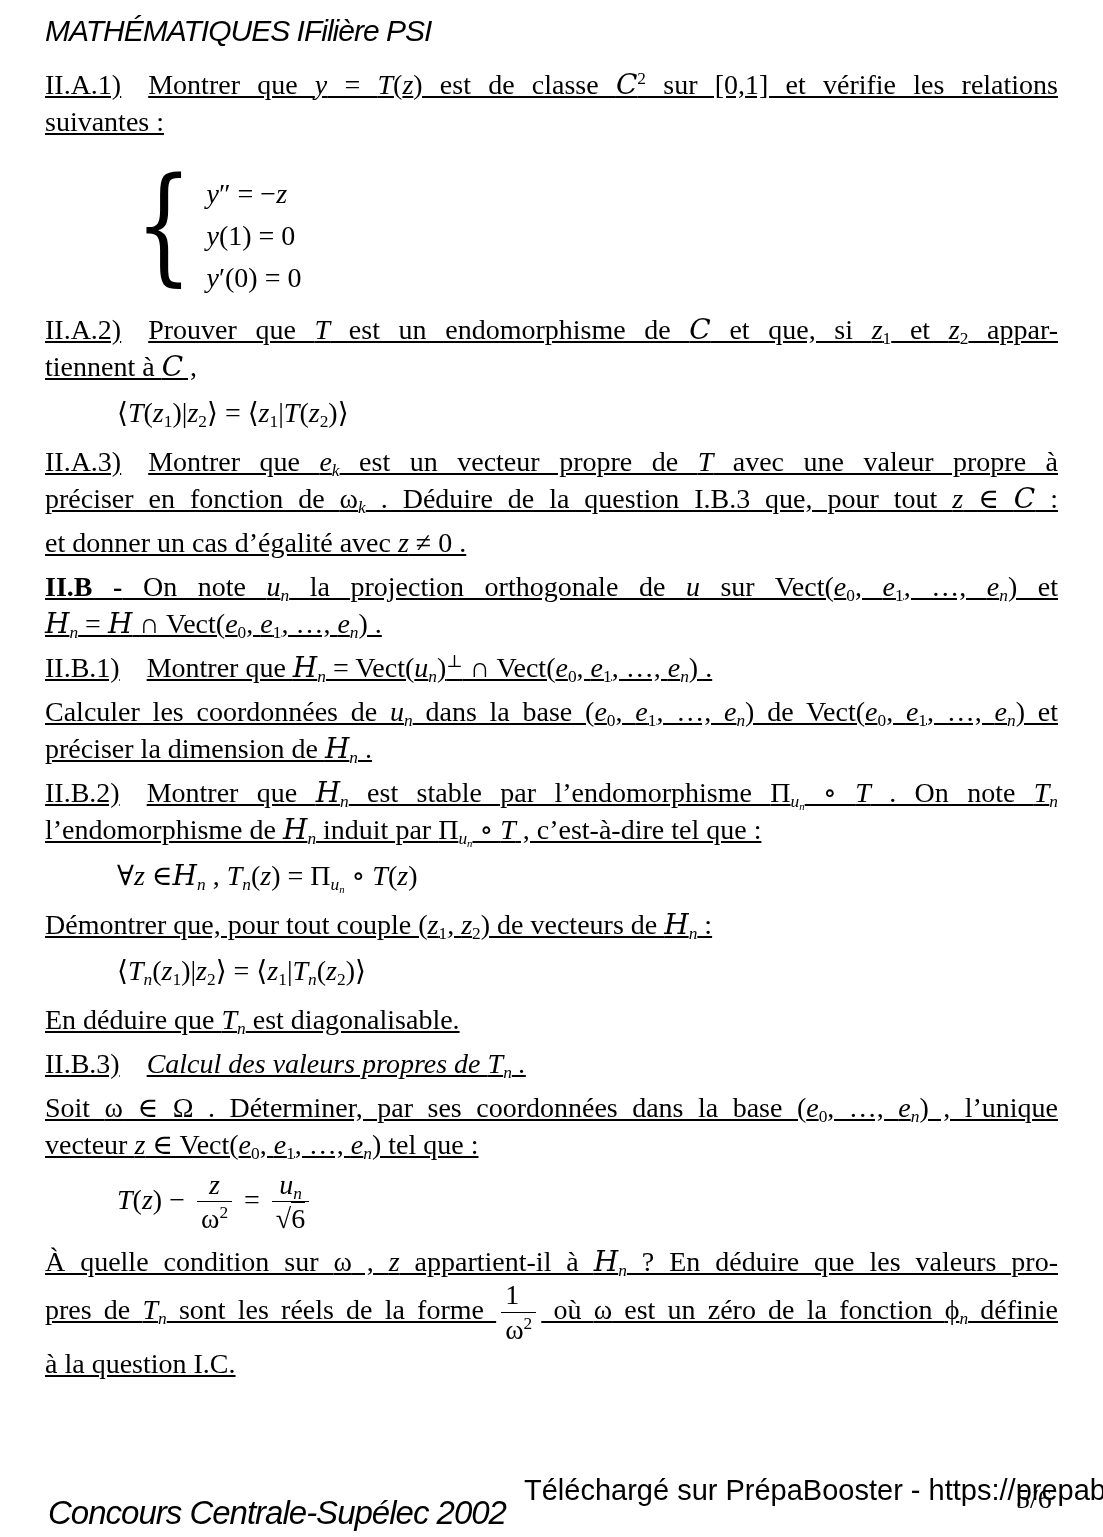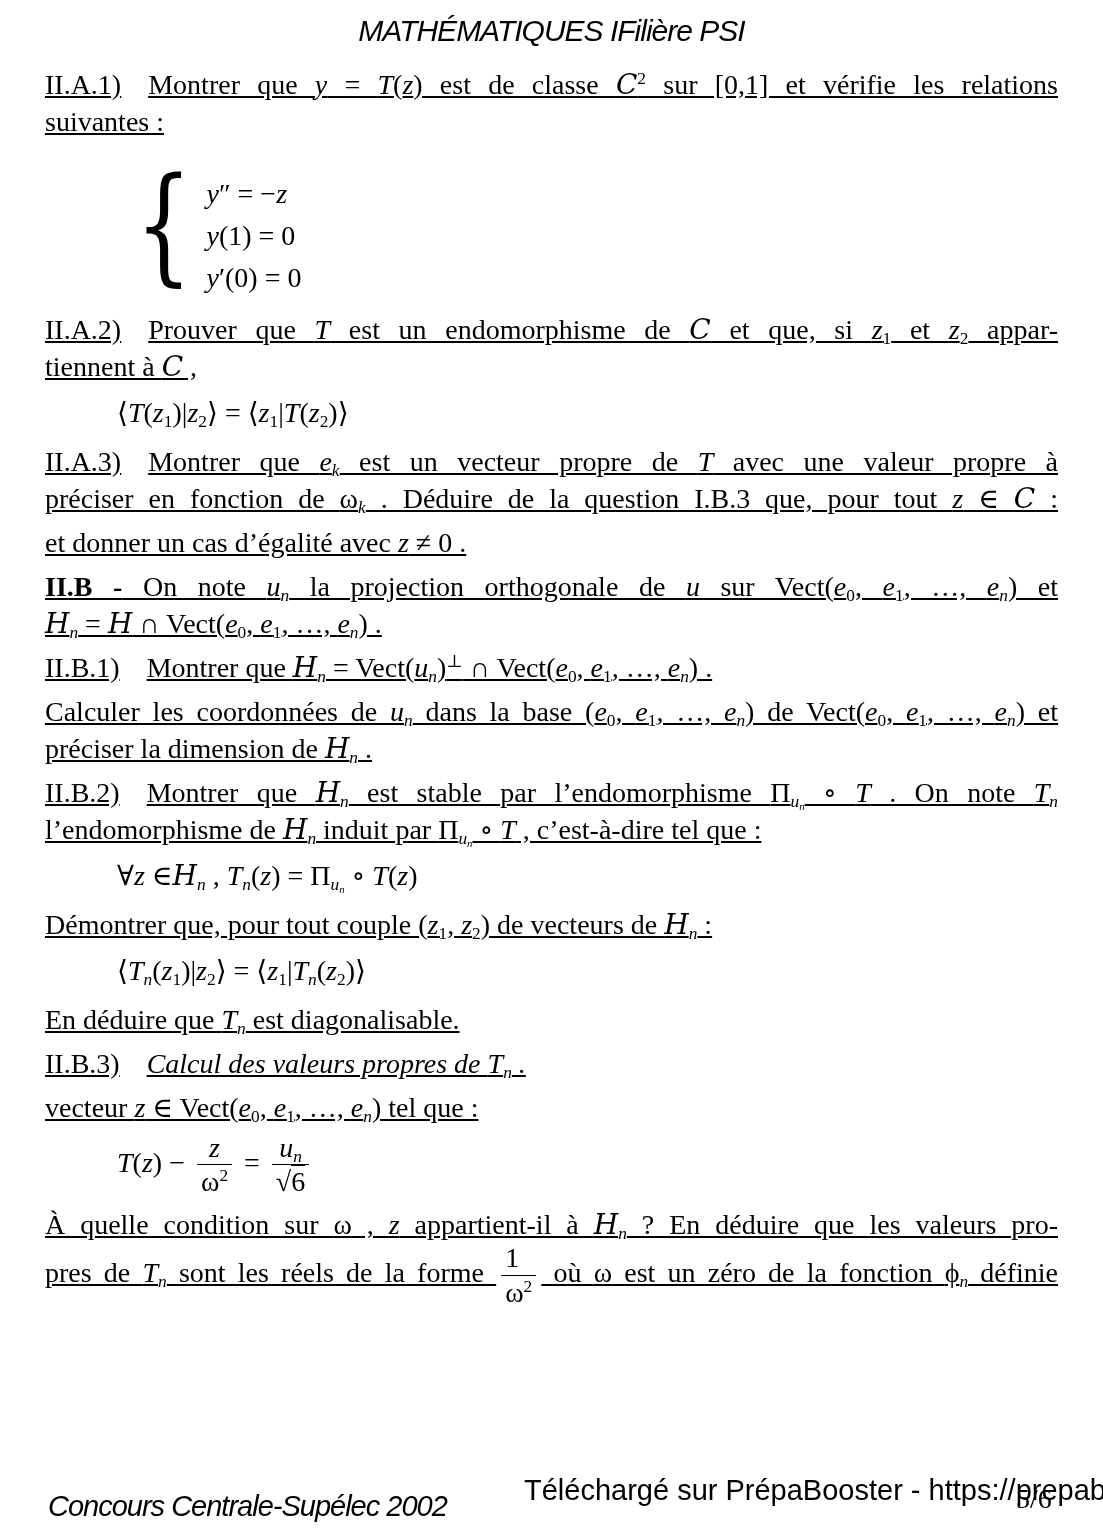--- a/index.html
+++ b/index.html
@@ -6,21 +6,21 @@
   body{
     width:1103px;height:1537px;
     background:#ffffff;color:#000000;
     font-family:"Liberation Serif","DejaVu Serif",serif;
     font-size:28px;
     overflow:hidden;position:relative;
   }
   .page{padding:14px 45px 0 45px;}
   
   .hdr{
-    display:flex;justify-content:center;align-items:baseline;
+    display:flex;justify-content:flex-start;align-items:baseline;
     font-family:"Liberation Sans","DejaVu Sans",sans-serif;
     font-style:italic;font-size:30px;letter-spacing:-1px;
     margin-bottom:18px;
   }
   
   .para{margin:0 0 7px 0;text-decoration:underline;}
   .line{line-height:37px;}
   .jst{text-align:justify;text-align-last:justify;}
   .formula{margin:3px 0 9px 72px;line-height:42px;}
   .system{display:flex;align-items:center;margin:8px 0 12px 78px;}
@@ -40,23 +40,23 @@
   .gap{display:inline-block;width:27px;}
   .frac{
     display:inline-block;vertical-align:middle;text-align:center;
     line-height:1.08;margin:0 5px;
   }
   .frac .num{display:block;padding:0 4px 1px 4px;}
   .frac .den{display:block;border-top:1.6px solid #000;padding:2px 4px 0 4px;}
   .sqrt-c{border-top:1.6px solid #000;}
   
   .footer-left{
-    position:absolute;left:48px;bottom:14px;
+    position:absolute;left:48px;bottom:5px;
     font-family:"Liberation Sans","DejaVu Sans",sans-serif;
-    font-style:italic;font-size:29px;letter-spacing:-1px;
+    font-style:italic;font-size:33px;letter-spacing:-1px;
   }
   .footer-right{
     position:absolute;left:524px;bottom:30px;width:579px;
     font-family:"Liberation Sans","DejaVu Sans",sans-serif;
     font-size:29px;white-space:nowrap;overflow:hidden;
   }
   .page-num{
     position:absolute;left:1016px;bottom:22px;
     font-size:28px;font-family:"Liberation Serif",serif;
   }
@@ -114,25 +114,27 @@
         <div class="line"><span>Démontrer que, pour tout couple (</span><span class="i">z</span><span class="sub">1</span><span>, </span><span class="i">z</span><span class="sub">2</span><span>) de vecteurs de </span><span class="sc">H</span><span class="i sub">n</span><span> :</span></div>
       </div>
       <div class="formula"><span>⟨</span><span class="i">T</span><span class="i sub">n</span><span>(</span><span class="i">z</span><span class="sub">1</span><span>)|</span><span class="i">z</span><span class="sub">2</span><span>⟩ = ⟨</span><span class="i">z</span><span class="sub">1</span><span>|</span><span class="i">T</span><span class="i sub">n</span><span>(</span><span class="i">z</span><span class="sub">2</span><span>)⟩</span></div>
       <div class="para">
         <div class="line"><span>En déduire que </span><span class="i">T</span><span class="i sub">n</span><span> est diagonalisable.</span></div>
       </div>
       <div class="para">
         <div class="line"><span>II.B.3)</span><span class="gap"></span><span class="i">Calcul des valeurs propres de </span><span class="i">T</span><span class="i sub">n</span><span class="i"> .</span></div>
       </div>
       <div class="para">
+        <div class="line jst"><span>Soit </span><span>ω</span><span> ∈ Ω . Déterminer, par ses coordonnées dans la base (</span><span class="i">e</span><span class="sub">0</span><span>, …, </span><span class="i">e</span><span class="i sub">n</span><span>) , l’unique</span></div>
         <div class="line"><span>vecteur </span><span class="i">z</span><span> ∈ Vect(</span><span class="i">e</span><span class="sub">0</span><span>, </span><span class="i">e</span><span class="sub">1</span><span>, …, </span><span class="i">e</span><span class="i sub">n</span><span>) tel que :</span></div>
       </div>
       <div class="formula"><span class="i">T</span><span>(</span><span class="i">z</span><span>) − </span><span class="frac"><span class="num"><span class="i">z</span></span><span class="den"><span>ω</span><span class="sup">2</span></span></span><span> = </span><span class="frac"><span class="num"><span class="i">u</span><span class="i sub">n</span></span><span class="den"><span><span>√</span><span class="sqrt-c">6</span></span></span></span></div>
       <div class="para">
         <div class="line jst"><span>À quelle condition sur </span><span>ω</span><span> , </span><span class="i">z</span><span> appartient-il à </span><span class="sc">H</span><span class="i sub">n</span><span> ? En déduire que les valeurs pro-</span></div>
         <div class="line jst"><span>pres de </span><span class="i">T</span><span class="i sub">n</span><span> sont les réels de la forme </span><span class="frac"><span class="num"><span>1</span></span><span class="den"><span>ω</span><span class="sup">2</span></span></span><span> où </span><span>ω</span><span> est un zéro de la fonction </span><span>ϕ</span><span class="i sub">n</span><span> définie</span></div>
+        <div class="line"><span>à la question I.C.</span></div>
       </div>
     </div>
 </div>
 
 <div class="footer-left">Concours Centrale-Supélec 2002</div>
 <div class="footer-right">Téléchargé sur PrépaBooster - https://prepabooster</div>
 <div class="page-num">5/6</div>
 
 </body></html>

